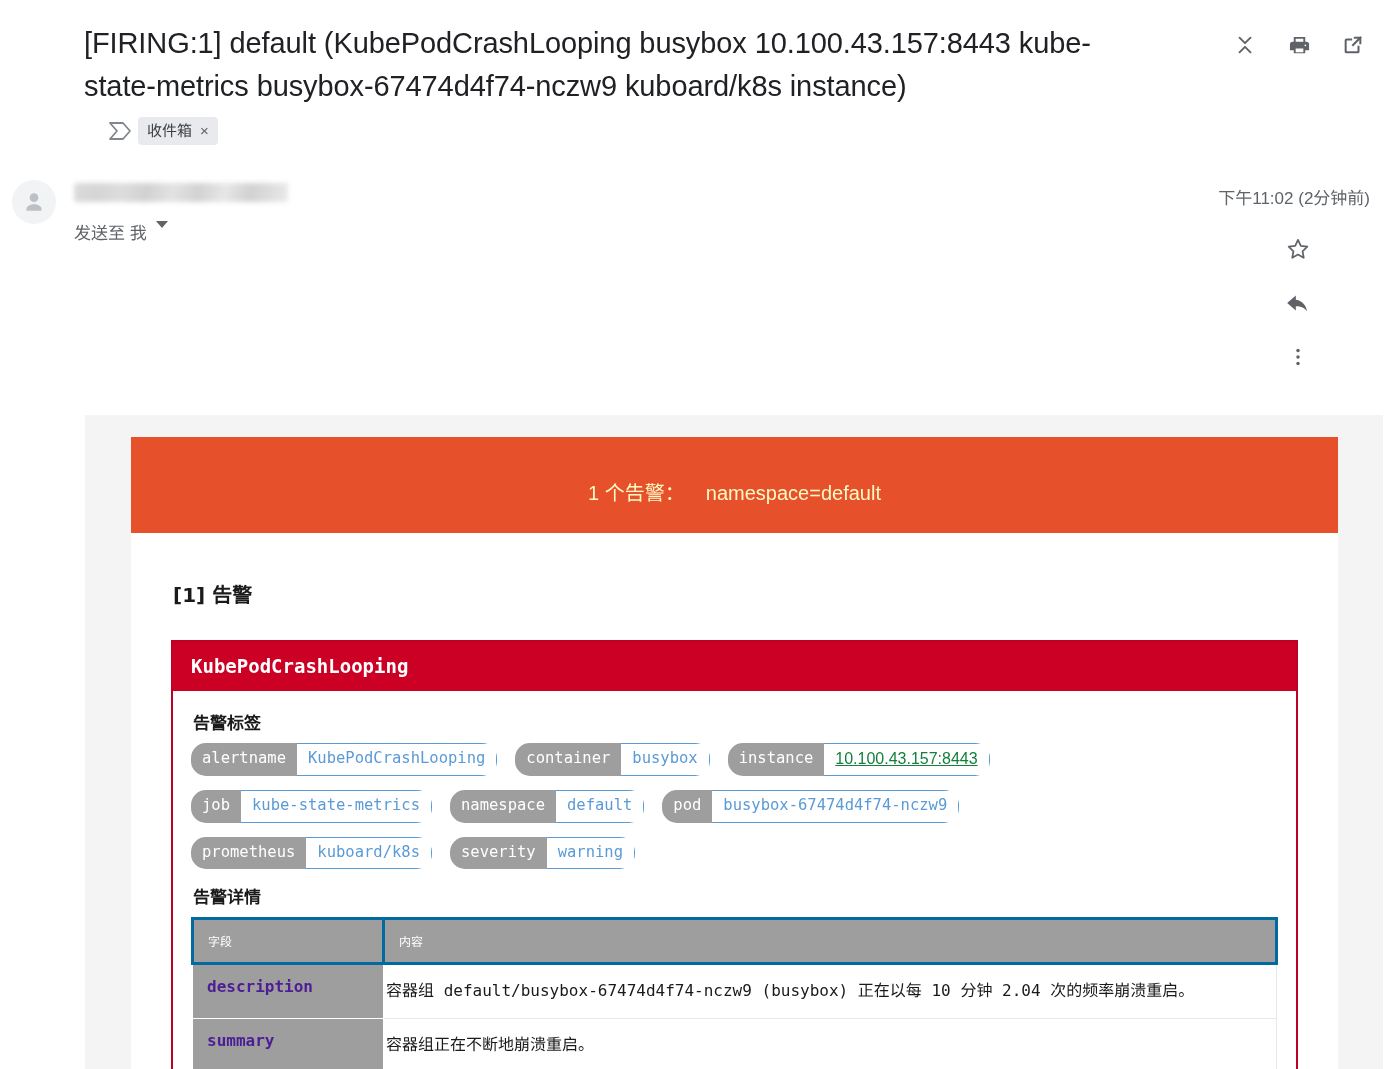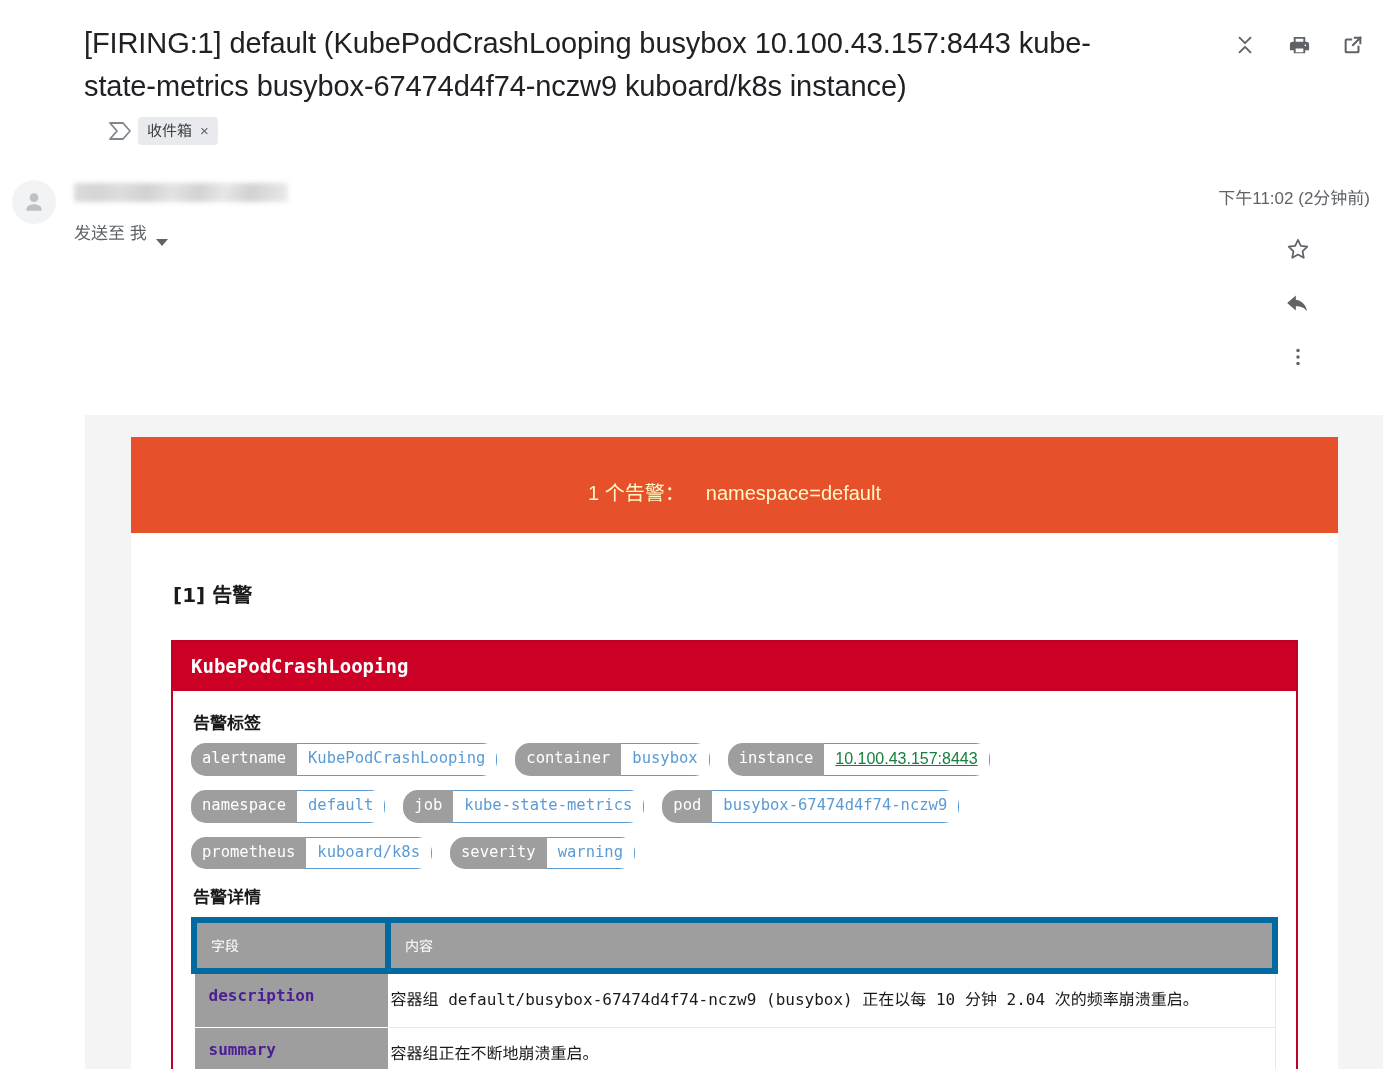--- a/index.html
+++ b/index.html
@@ -120,21 +120,21 @@
         #cfcfcf 34%, #e2e2e2 46%, #d0d0d0 58%,
         #e6e6e6 70%, #cfcfcf 82%, #e9e9e9 100%);
     filter: blur(2.4px);
     opacity: .95;
   }
   .sender-to {
     margin-top: 17px;
     font-size: 17px;
     color: #5f6368;
     display: inline-flex;
-    align-items: flex-end;
+    align-items: flex-start;
     gap: 9px;
     cursor: pointer;
   }
   .caret-down {
     width: 0; height: 0;
     border-left: 6px solid transparent;
     border-right: 6px solid transparent;
     border-top: 7px solid #5f6368;
     display: inline-block;
     position: relative;
@@ -265,24 +265,24 @@
     width: 100%;
     border-collapse: collapse;
     margin-top: 4px;
     table-layout: fixed;
   }
   table.detail th {
     background: #9e9e9e;
     color: #ffffff;
     font-weight: normal;
     text-align: left;
-    font-size: 14px;
+    font-size: 12px;
     padding: 12px 14px 13px;
     font-family: "DejaVu Sans", "Liberation Sans", sans-serif;
-    border: 6px solid #0369a1;
+    border: 3px solid #0369a1;
   }
   table.detail th.col-field { width: 160px; }
   table.detail td.field {
     background: #9e9e9e;
     color: #4c1d95;
     font-family: "DejaVu Sans Mono", "Liberation Mono", monospace;
     font-weight: bold;
     font-size: 16px;
     padding: 12px 14px;
     vertical-align: top;
@@ -417,26 +417,26 @@
             <span class="pill-val">busybox</span>
           </span>
           <span class="pill">
             <span class="pill-key">instance</span>
             <span class="pill-val is-link">10.100.43.157:8443</span>
           </span>
         </div>
 
         <div class="pill-wrap">
           <span class="pill">
+            <span class="pill-key">job</span>
+            <span class="pill-val">kube-state-metrics</span>
+          </span>
+          <span class="pill">
             <span class="pill-key">namespace</span>
             <span class="pill-val">default</span>
-          </span>
-          <span class="pill">
-            <span class="pill-key">job</span>
-            <span class="pill-val">kube-state-metrics</span>
           </span>
           <span class="pill">
             <span class="pill-key">pod</span>
             <span class="pill-val">busybox-67474d4f74-nczw9</span>
           </span>
         </div>
 
         <div class="pill-wrap">
           <span class="pill">
             <span class="pill-key">prometheus</span>

